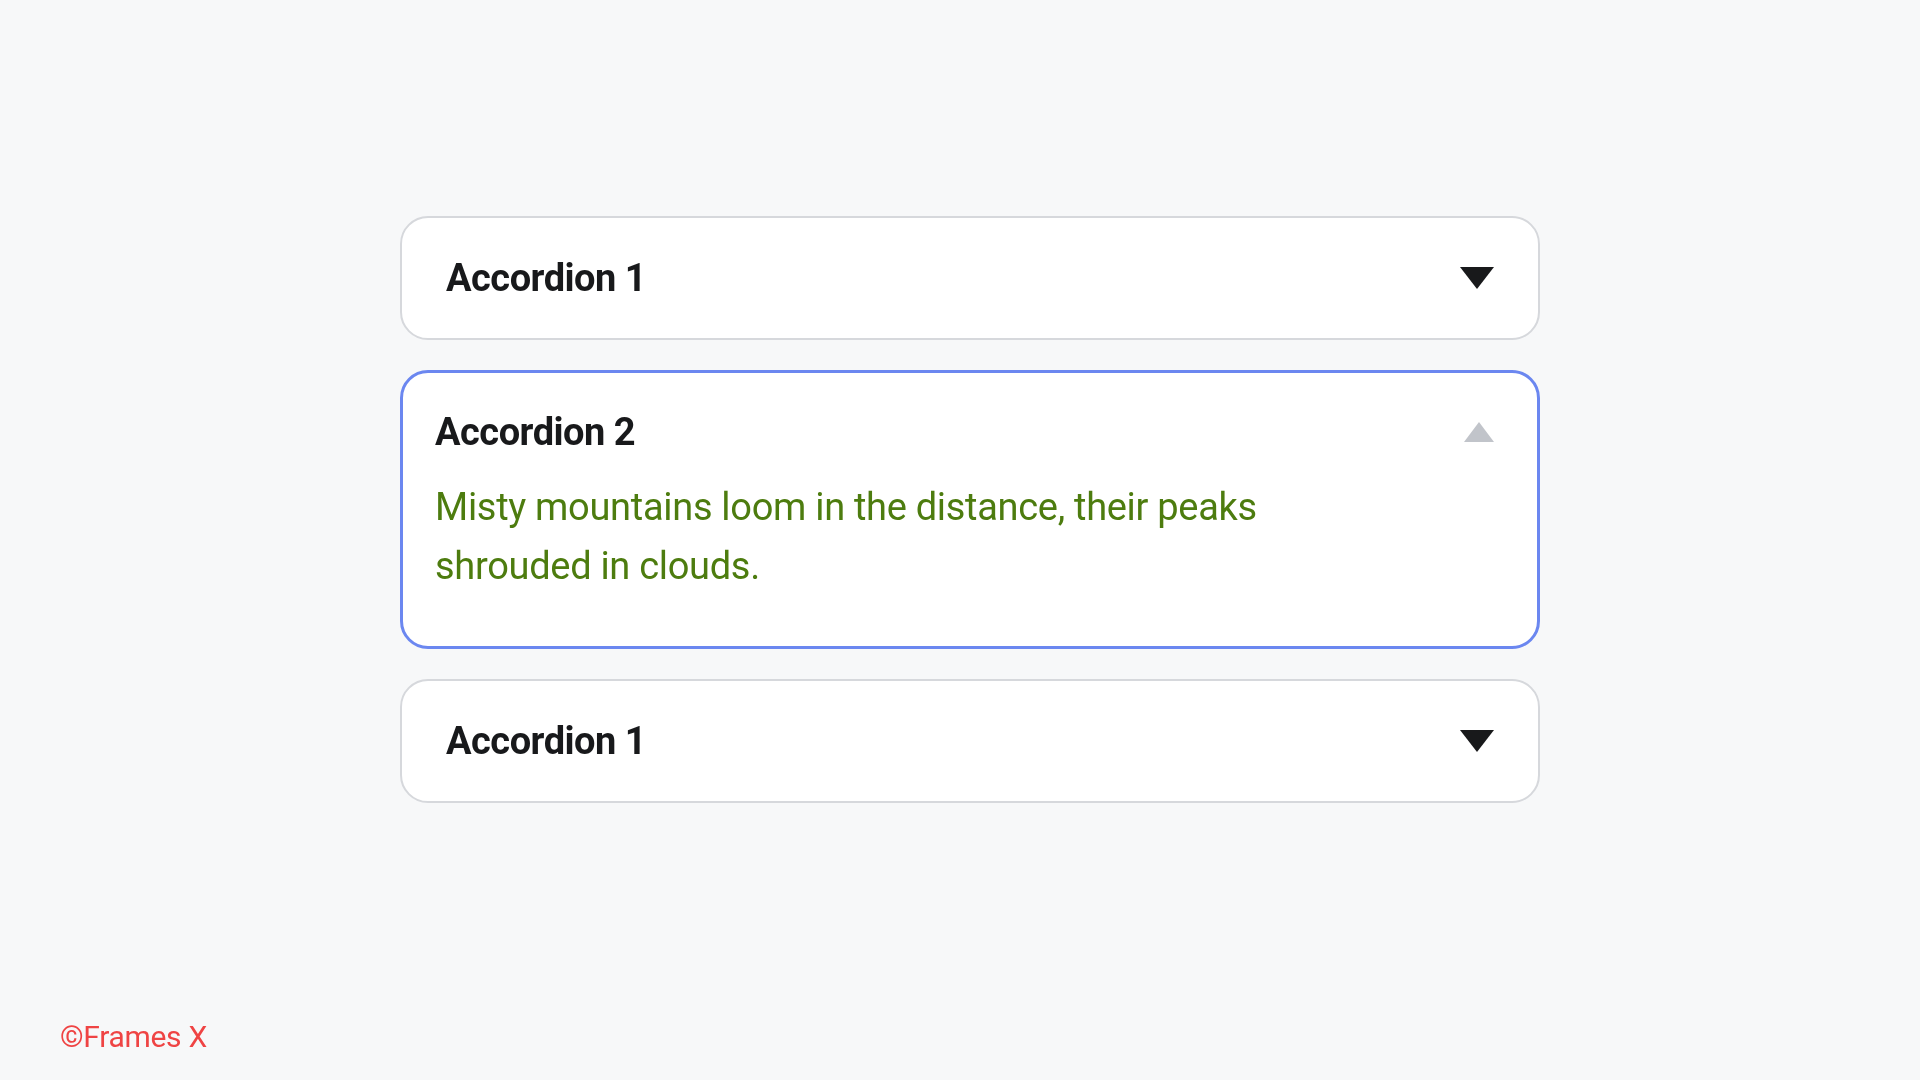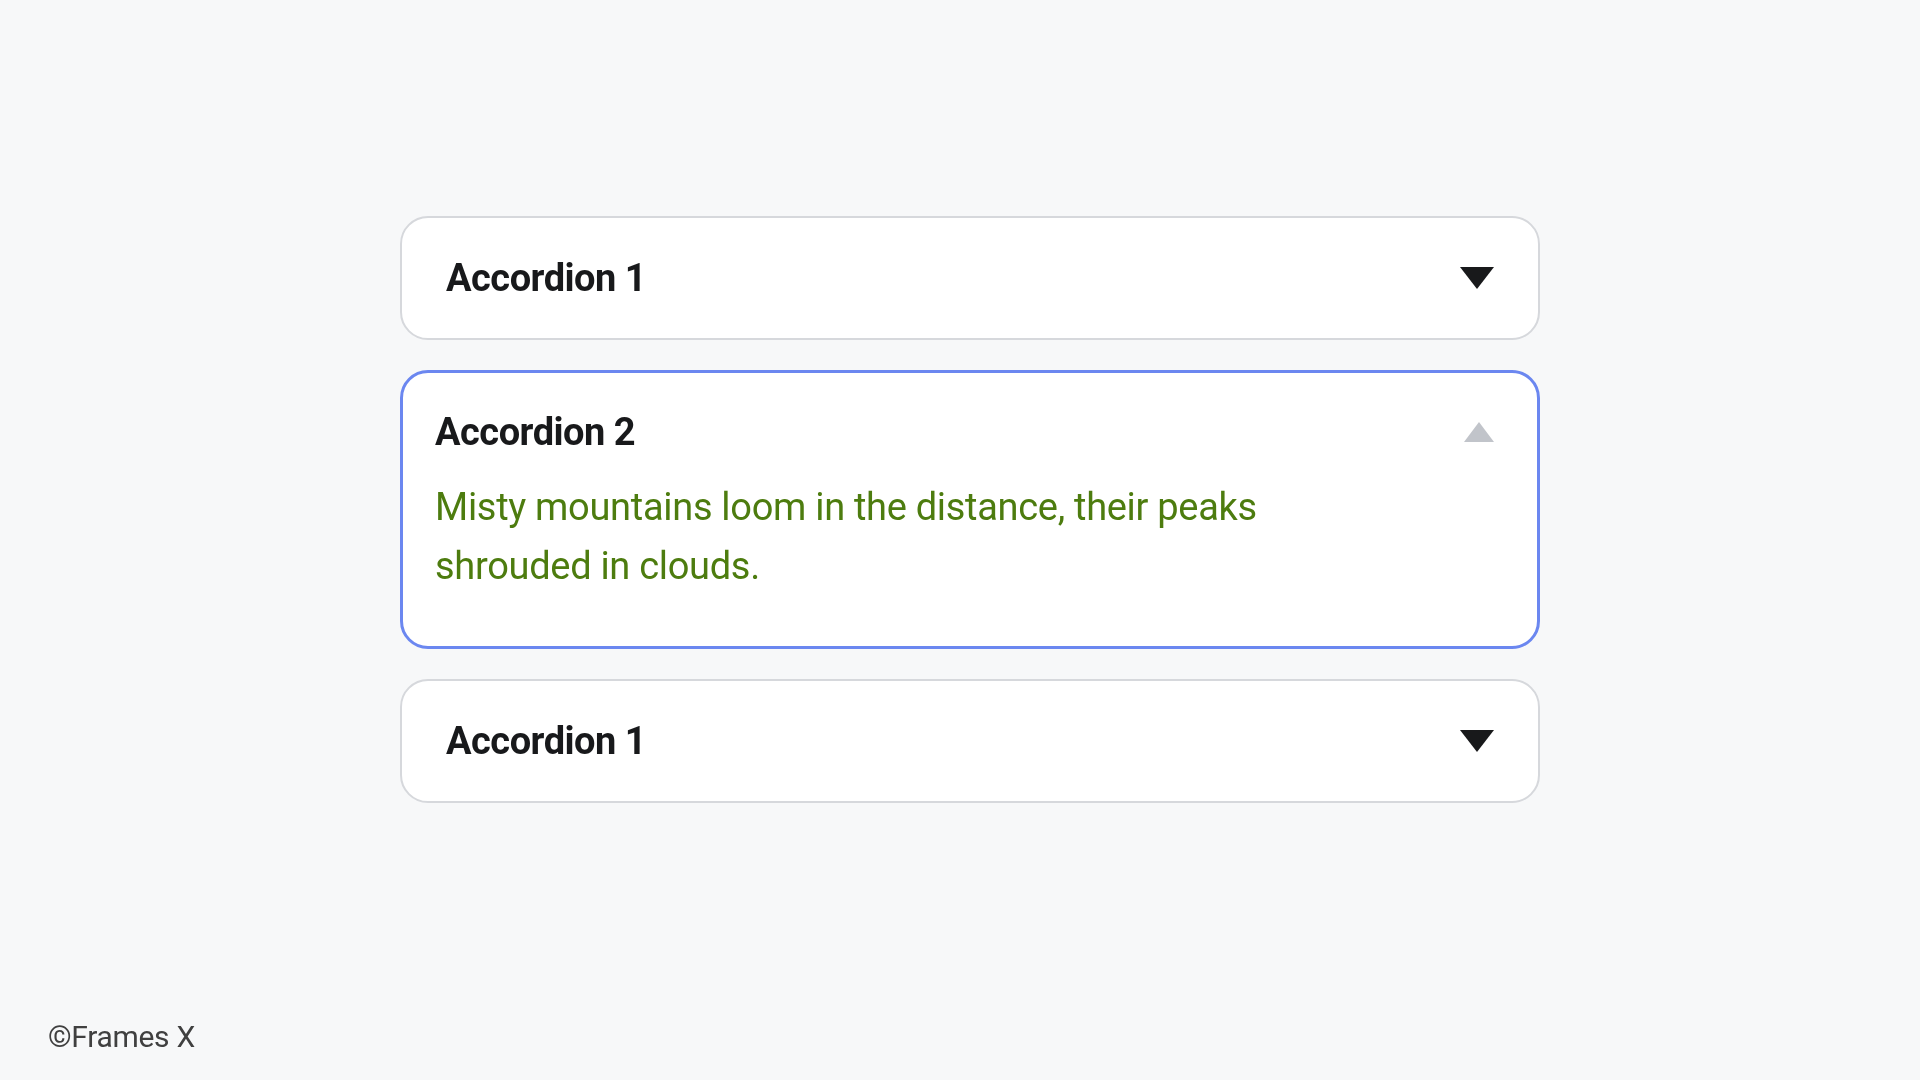--- a/index.html
+++ b/index.html
@@ -75,24 +75,24 @@
     }
 
     .caret-up {
       border-left: 15px solid transparent;
       border-right: 15px solid transparent;
       border-bottom: 20px solid #c1c4ca;
     }
 
     .footer-text {
       position: absolute;
-      left: 48px;
+      left: 60px;
       bottom: 26px;
       font-size: 30px;
-      color: #404040;
+      color: #ef4444;
       letter-spacing: -0.3px;
       margin-top: 16px;
     }
   </style>
 </head>
 <body>
 
 <div class="accordion-container">
 
   <div class="accordion-item">

